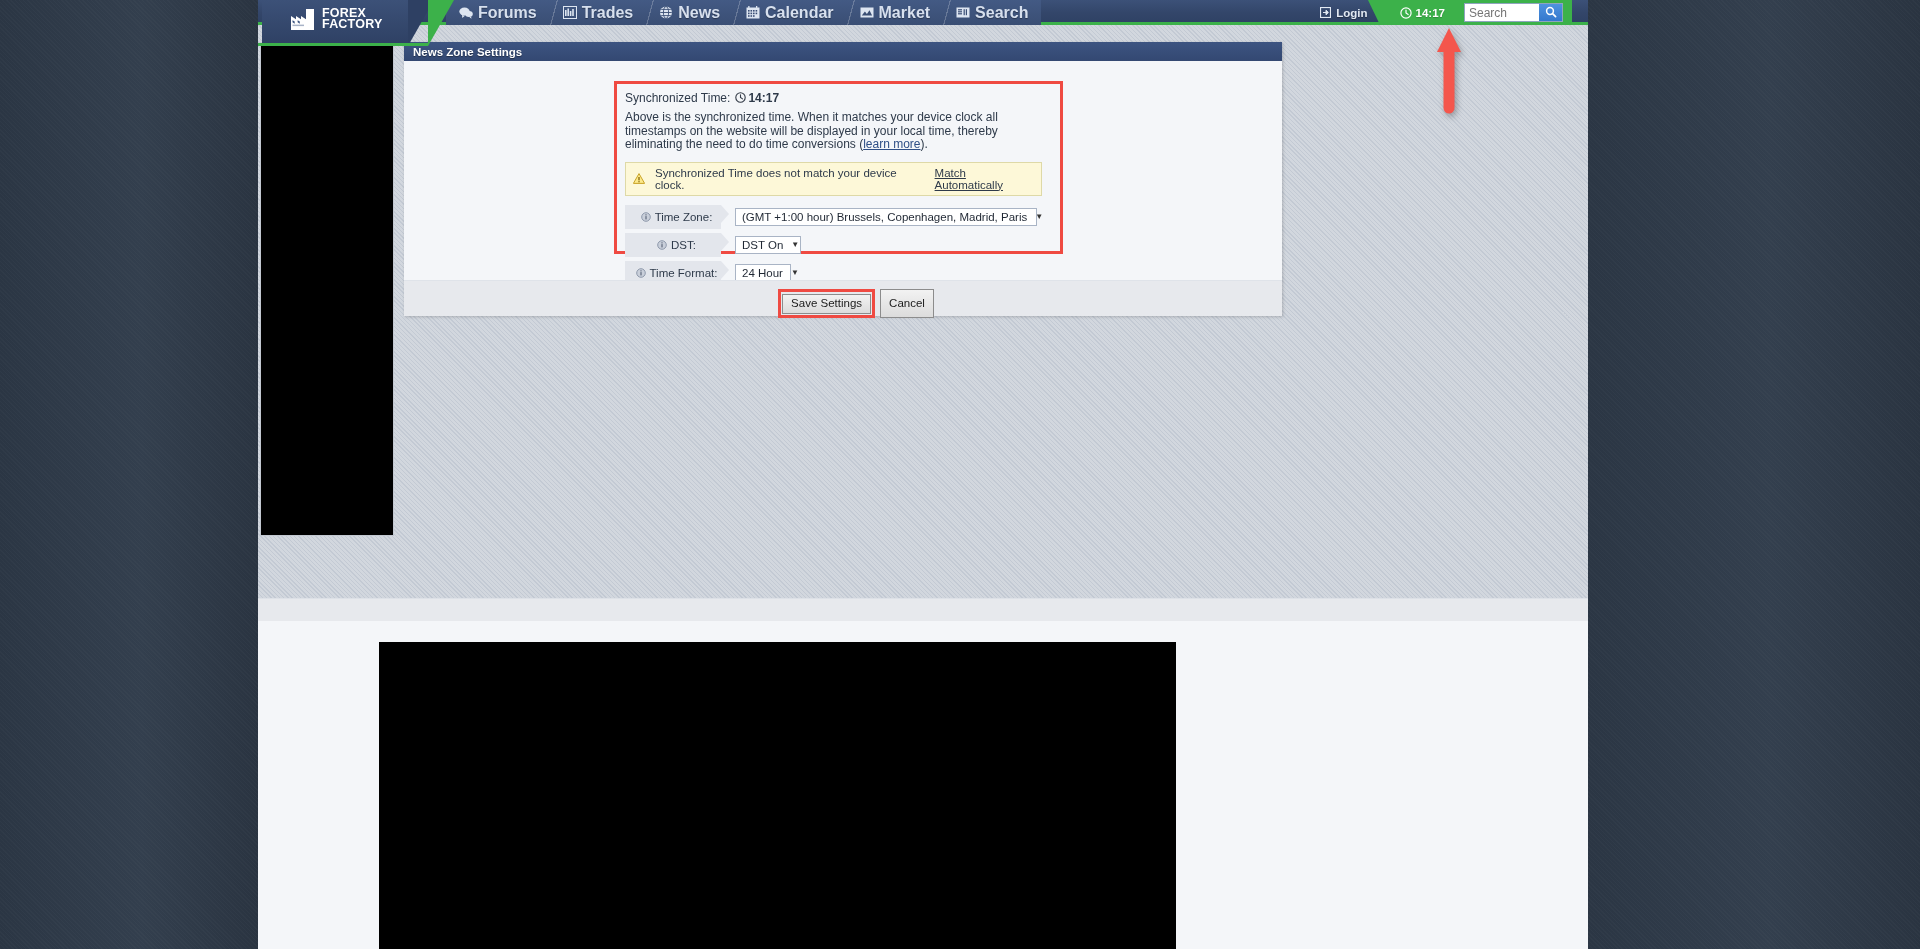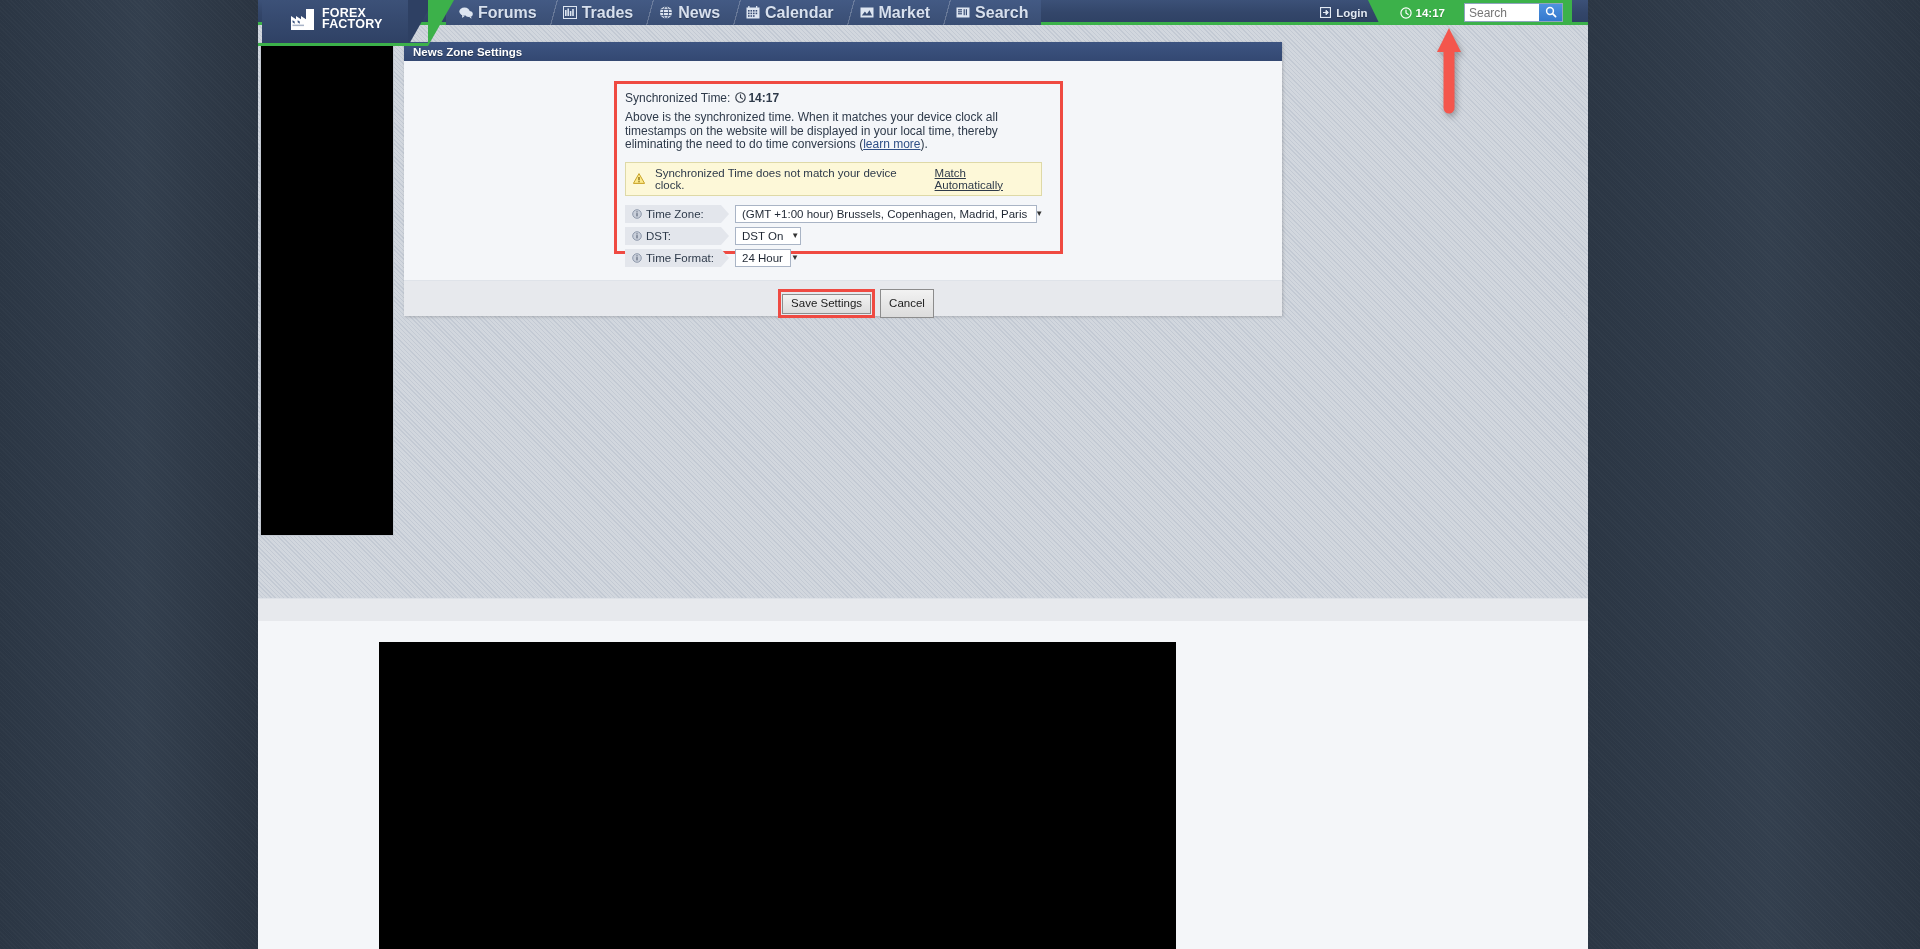--- a/index.html
+++ b/index.html
@@ -257,26 +257,27 @@
     margin-left: 3px;
     cursor: pointer;
   }
 
   .frow {
     display: flex; align-items: center;
     margin-bottom: 4px;
   }
   .flabel {
     position: relative;
-    width: 96px; height: 18px;
+    width: 96px; height: 24px;
     background: #e3e6ec;
     display: flex; align-items: center; gap: 4px;
     padding-left: 7px;
     font-size: 11.5px; color: #2e3a4a;
     box-sizing: border-box;
+    justify-content: center;
   }
   .flabel:after {
     content: ""; position: absolute; left: 100%; top: 0;
     border-style: solid;
     border-width: 9px 0 9px 8px;
     border-color: transparent transparent transparent #e3e6ec;
   }
   .info-ico { display: inline-block; width: 10px; height: 10px; }
 
   .fselect {

